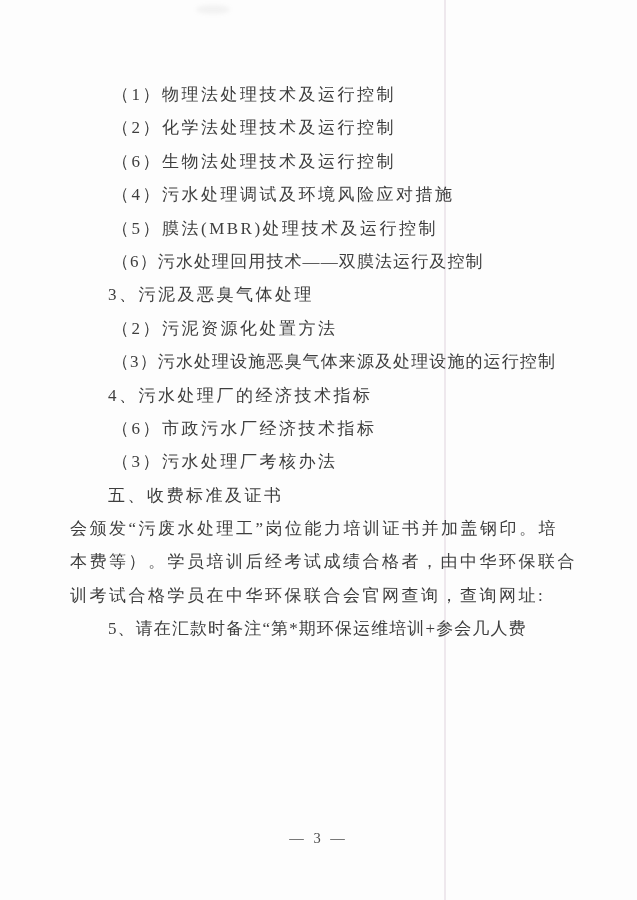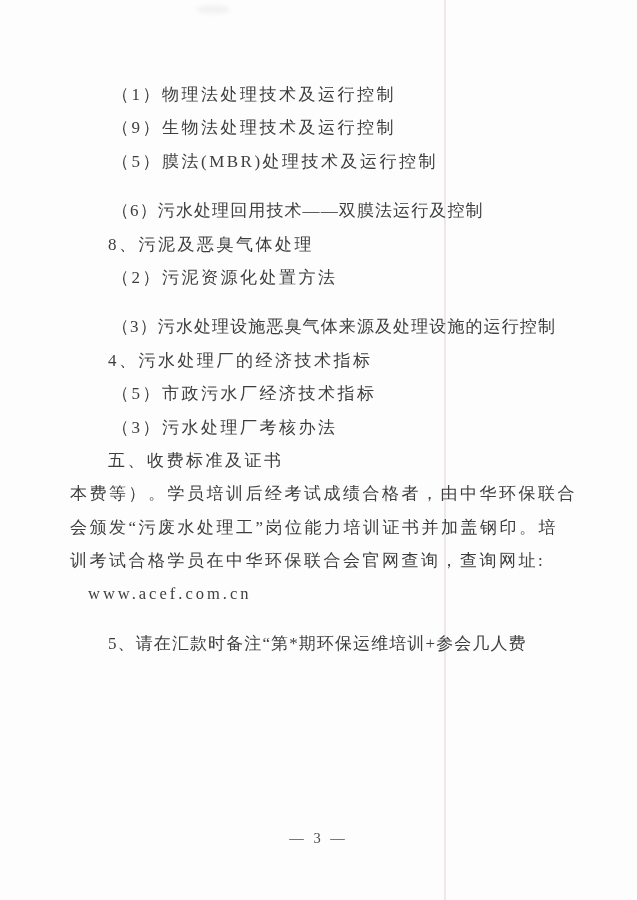--- a/index.html
+++ b/index.html
@@ -46,21 +46,21 @@
     height: 33.4px;
     line-height: 33.4px;
     font-size: 17px;
     letter-spacing: 2.5px;
     white-space: nowrap;
   }
   .indent-item { padding-left: 112px; }
   .indent-head { padding-left: 108px; }
   .indent-body { padding-left: 70px; }
   .indent-url  { padding-left: 88px; }
-  .tight { letter-spacing: 1.1px; margin-top: 16px; }
+  .tight { letter-spacing: 1.1px; }
   .url {
     font-size: 16.5px;
     letter-spacing: 3px;
   }
   .page-number {
     position: absolute;
     top: 830px;
     left: 0;
     width: 100%;
     text-align: center;
@@ -72,32 +72,33 @@
 </head>
 <body>
 
 <div class="page">
 
   <div class="scan-streak"></div>
   <div class="scan-smudge"></div>
 
   <div class="content">
     <div class="line indent-item">（1）物理法处理技术及运行控制</div>
-    <div class="line indent-item">（9）生物法处理技术及运行控制</div>
+    <div class="line indent-item">（2）化学法处理技术及运行控制</div>
+    <div class="line indent-item">（6）生物法处理技术及运行控制</div>
+    <div class="line indent-item">（4）污水处理调试及环境风险应对措施</div>
     <div class="line indent-item">（5）膜法(MBR)处理技术及运行控制</div>
     <div class="line indent-item tight">（6）污水处理回用技术——双膜法运行及控制</div>
-    <div class="line indent-head">8、污泥及恶臭气体处理</div>
+    <div class="line indent-head">3、污泥及恶臭气体处理</div>
     <div class="line indent-item">（2）污泥资源化处置方法</div>
     <div class="line indent-item tight">（3）污水处理设施恶臭气体来源及处理设施的运行控制</div>
     <div class="line indent-head">4、污水处理厂的经济技术指标</div>
-    <div class="line indent-item">（5）市政污水厂经济技术指标</div>
+    <div class="line indent-item">（6）市政污水厂经济技术指标</div>
     <div class="line indent-item">（3）污水处理厂考核办法</div>
     <div class="line indent-head">五、收费标准及证书</div>
+    <div class="line indent-body">会颁发“污废水处理工”岗位能力培训证书并加盖钢印。培</div>
     <div class="line indent-body">本费等）。学员培训后经考试成绩合格者，由中华环保联合</div>
-    <div class="line indent-body">会颁发“污废水处理工”岗位能力培训证书并加盖钢印。培</div>
     <div class="line indent-body">训考试合格学员在中华环保联合会官网查询，查询网址:</div>
-    <div class="line indent-url url">www.acef.com.cn</div>
     <div class="line indent-head tight">5、请在汇款时备注“第*期环保运维培训+参会几人费</div>
   </div>
 
   <div class="page-number">— 3 —</div>
 
 </div>
 
 </body></html>

